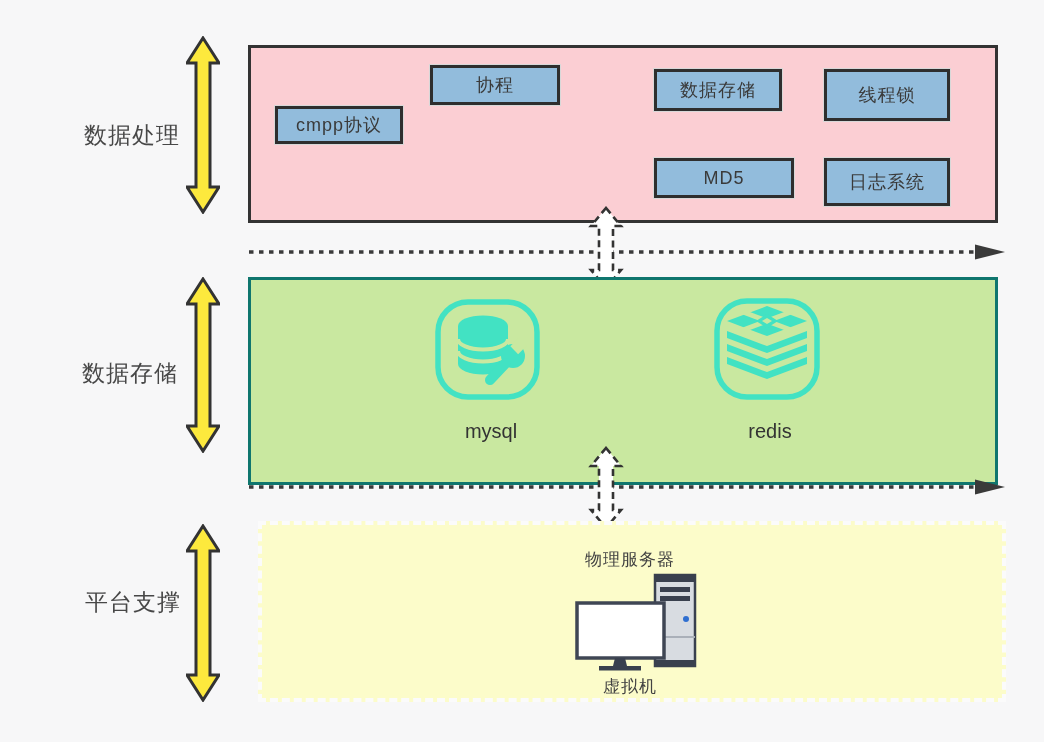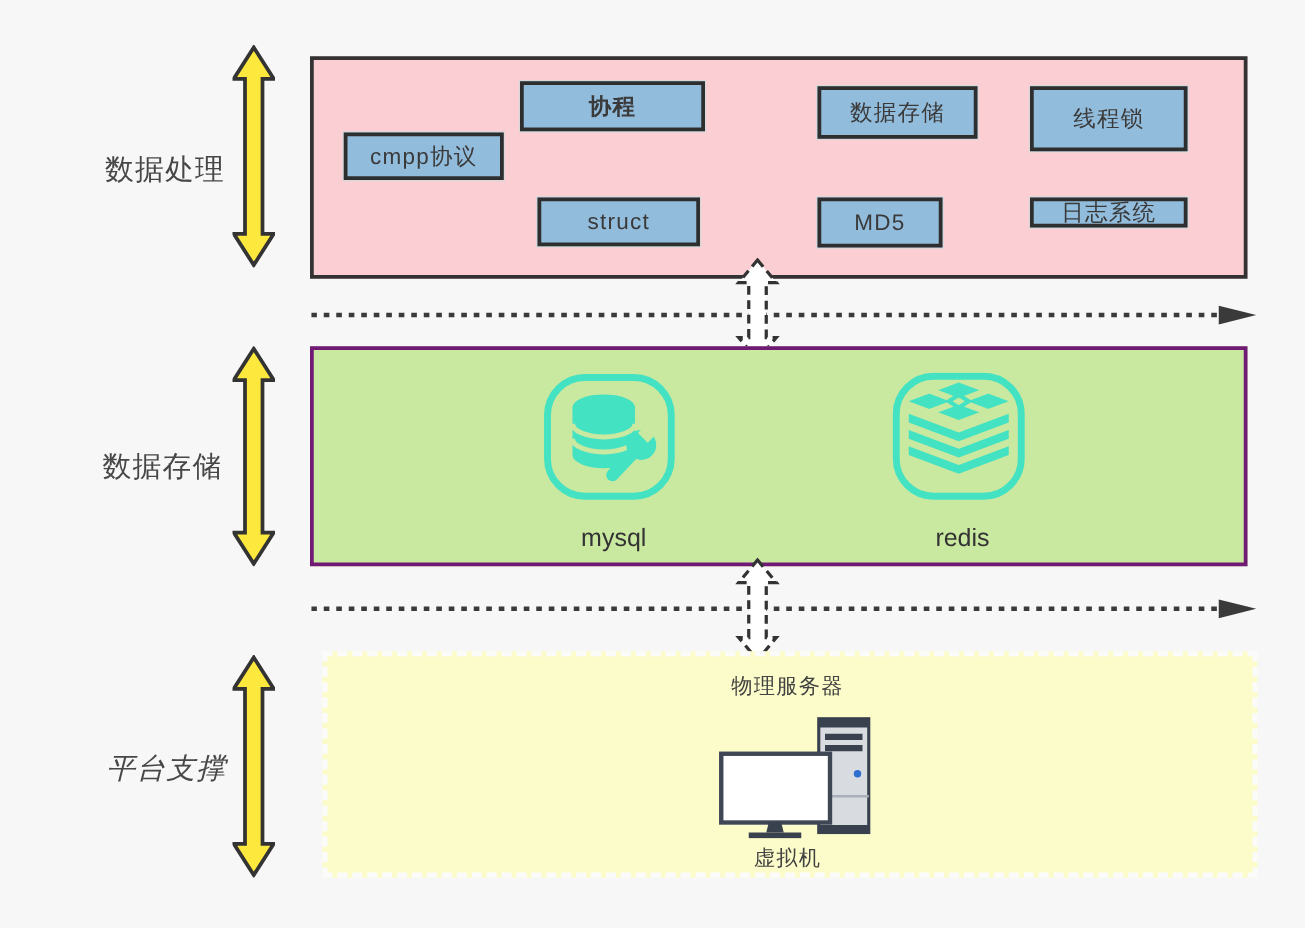--- a/index.html
+++ b/index.html
@@ -26,23 +26,23 @@
   
   .layer{
     box-sizing:border-box;
   }
   .layer1{
     left:248px;top:45px;width:750px;height:178px;
     background:#fbced3;
     border:3px solid #333333;
   }
   .layer2{
-    left:248px;top:277px;width:750px;height:176px;
+    left:248px;top:277px;width:750px;height:208px;
     background:#c9e8a0;
-    border:3px solid #701a75;
+    border:3px solid #0f766e;
   }
   .layer3{
     left:258px;top:521px;width:748px;height:181px;
     background:#fcfcca;
     border:4px dashed #fbfbfb;
   }
 
   
   .fbox{
     position:absolute;
@@ -88,35 +88,34 @@
     </svg>
   </div>
 
   <div class="abs side-label" style="left:82px;top:358px;">数据存储</div>
   <div class="abs" style="left:186px;top:277px;">
     <svg width="34" height="176" viewBox="0 0 34 176">
       <path d="M17,2 L33,27 L24,27 L24,149 L33,149 L17,174 L1,149 L10,149 L10,27 L1,27 Z" fill="#fde93d" stroke="#333333" stroke-width="3" stroke-linejoin="miter"></path>
     </svg>
   </div>
 
-  <div class="abs side-label" style="left:85px;top:599px;font-style:italic;">平台支撑</div>
+  <div class="abs side-label" style="left:85px;top:587px;">平台支撑</div>
   <div class="abs" style="left:186px;top:524px;">
     <svg width="34" height="178" viewBox="0 0 34 178">
       <path d="M17,2 L33,27 L24,27 L24,151 L33,151 L17,176 L1,151 L10,151 L10,27 L1,27 Z" fill="#fde93d" stroke="#333333" stroke-width="3" stroke-linejoin="miter"></path>
     </svg>
   </div>
 
   <div class="abs layer layer1">
     <div class="fbox" style="left:24px;top:58px;width:128px;height:38px;">cmpp协议</div>
-    <div class="fbox" style="left:165px;top:17px;width:148px;height:40px;font-weight:bold;">协程</div>
-    <div class="fbox" style="left:179px;top:110px;width:130px;height:39px;">struct</div>
+    <div class="fbox" style="left:179px;top:17px;width:130px;height:40px;">协程</div>
     <div class="fbox" style="left:403px;top:21px;width:128px;height:42px;">数据存储</div>
     <div class="fbox" style="left:573px;top:21px;width:126px;height:52px;">线程锁</div>
-    <div class="fbox" style="left:403px;top:110px;width:100px;height:40px;">MD5</div>
-    <div class="fbox" style="left:573px;top:110px;width:126px;height:24px;">日志系统</div>
+    <div class="fbox" style="left:403px;top:110px;width:140px;height:40px;">MD5</div>
+    <div class="fbox" style="left:573px;top:110px;width:126px;height:48px;">日志系统</div>
   </div>
 
   <div class="abs" style="left:249px;top:241px;">
     <svg width="758" height="22" viewBox="0 0 758 22">
       <line x1="0" y1="11" x2="728" y2="11" stroke="#3a3a3a" stroke-width="3.6" stroke-dasharray="4.5 5.5"></line>
       <polygon points="726,3.5 756,11 726,18.5" fill="#3a3a3a"></polygon>
     </svg>
   </div>
 
   <div class="abs" style="left:587px;top:206px;">
@@ -164,21 +163,21 @@
     </svg>
   </div>
 
   <div class="abs" style="left:587px;top:446px;">
     <svg width="38" height="84" viewBox="0 0 38 84">
       <path d="M19,2 L34,20 L26,20 L26,64 L34,64 L19,82 L4,64 L12,64 L12,20 L4,20 Z" fill="#ffffff" stroke="#333333" stroke-width="2.6" stroke-dasharray="7 4.5"></path>
     </svg>
   </div>
 
   <div class="abs layer layer3">
-    <div class="platform-text" style="left:268px;top:12px;">物理服务器</div>
+    <div class="platform-text" style="left:268px;top:23px;">物理服务器</div>
 
     <div class="abs" style="left:312px;top:48px;">
       <svg width="126" height="102" viewBox="0 0 126 102">
 
         <rect x="81" y="2" width="40" height="91" fill="#d8dce1" stroke="#39404e" stroke-width="2.5"></rect>
         <rect x="81" y="2" width="40" height="7" fill="#39404e"></rect>
         <rect x="86" y="14" width="30" height="5" fill="#39404e"></rect>
         <rect x="86" y="23" width="30" height="5" fill="#39404e"></rect>
         <circle cx="112" cy="46" r="3" fill="#2f6fd0"></circle>
         <line x1="81" y1="64" x2="121" y2="64" stroke="#aab0b9" stroke-width="2"></line>

